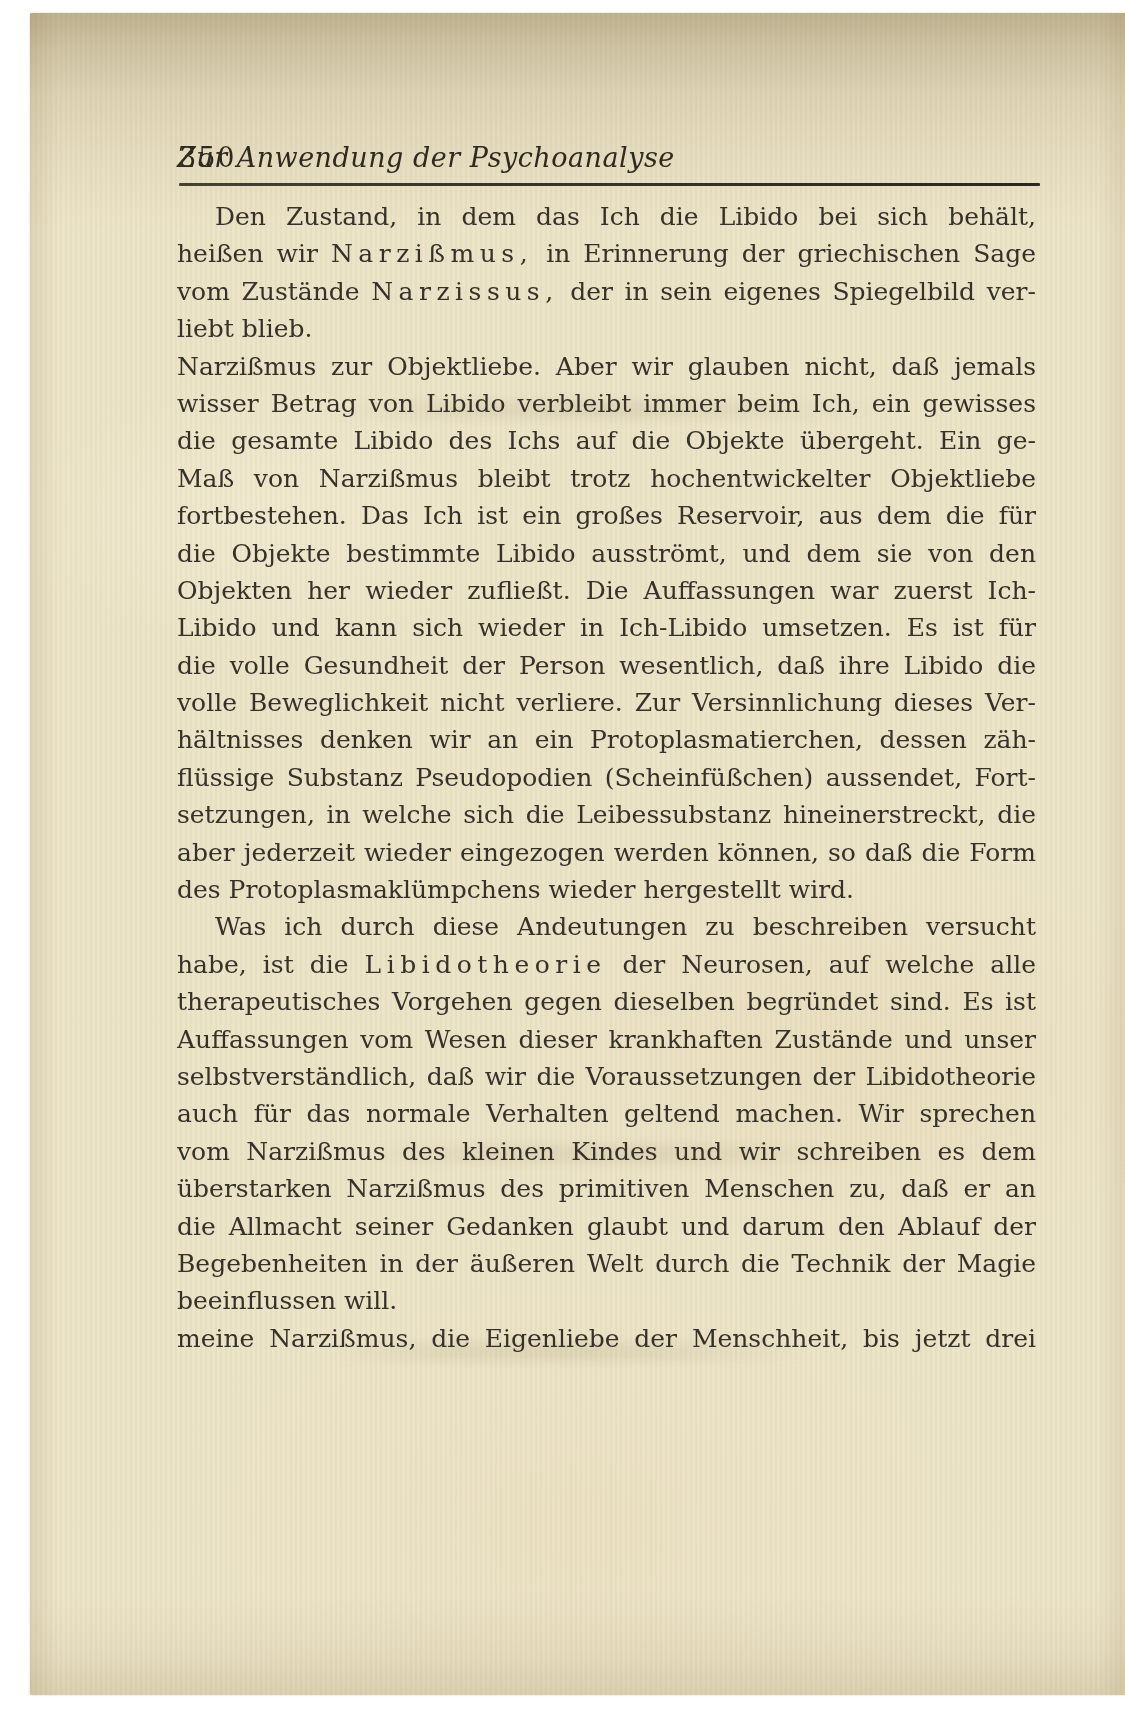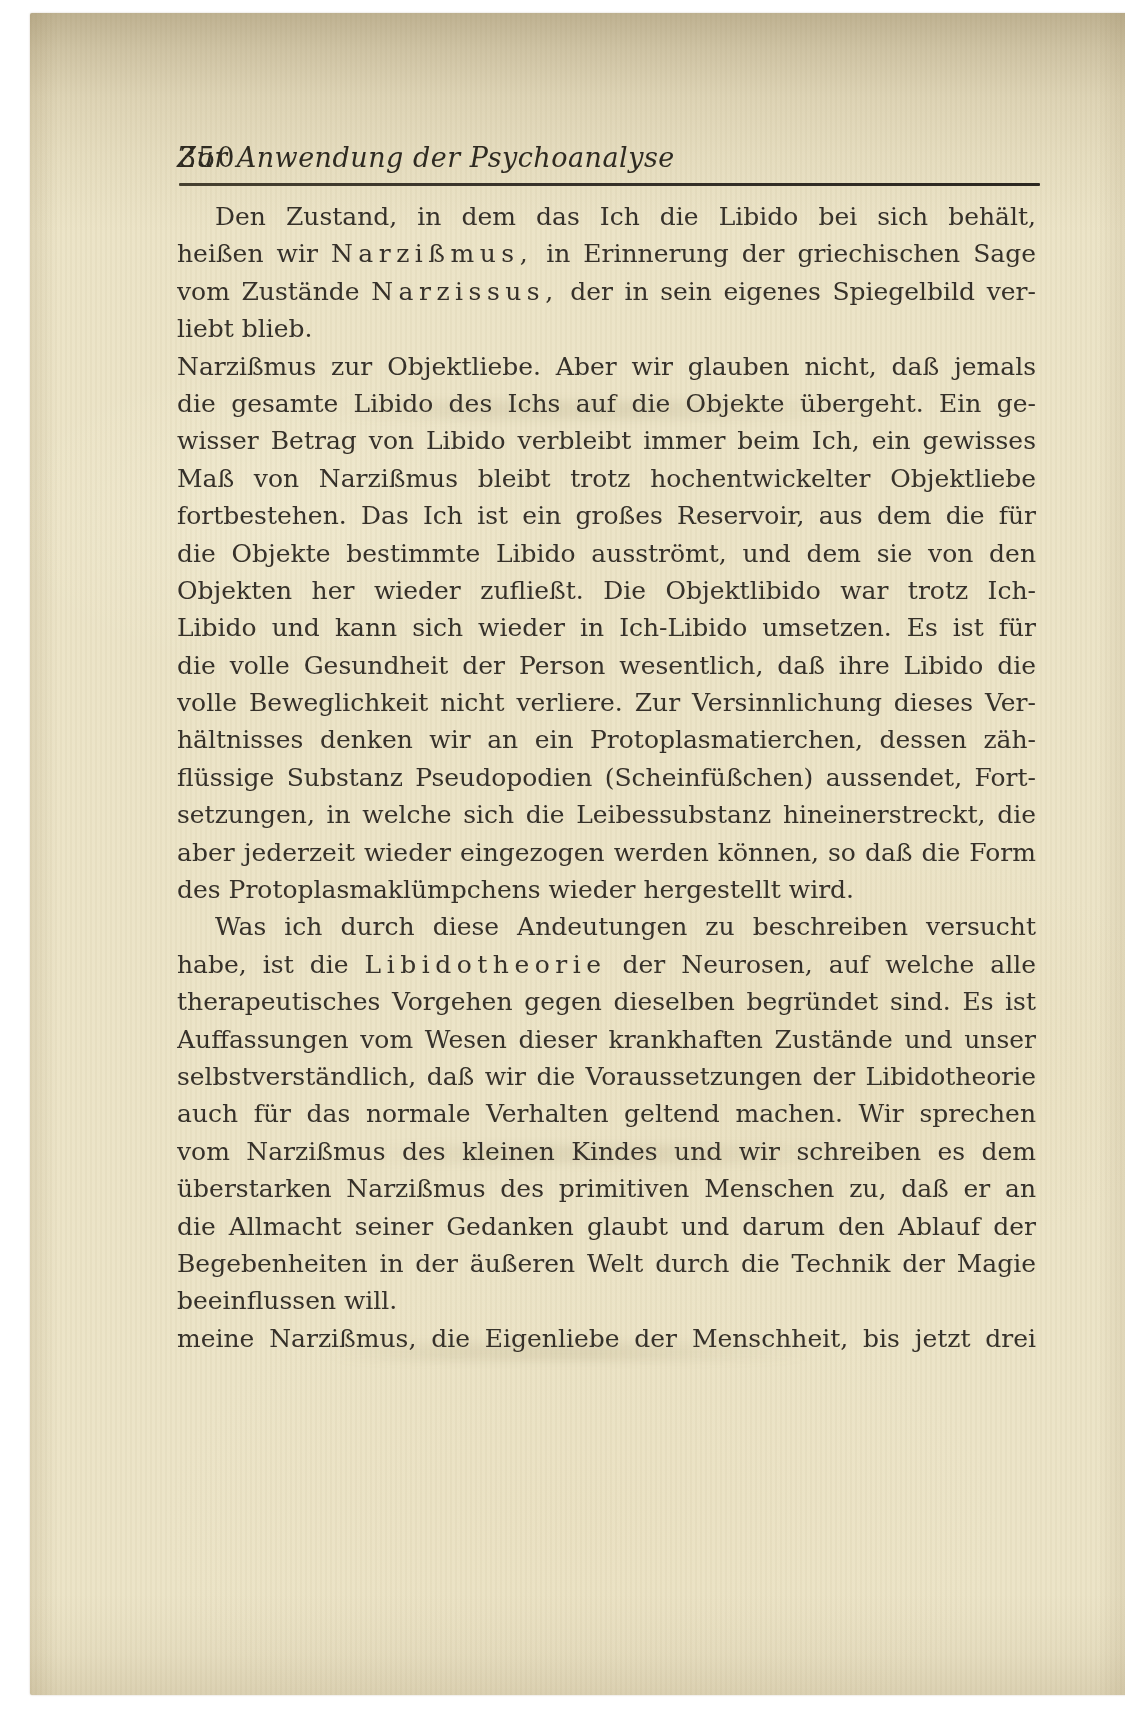--- a/index.html
+++ b/index.html
@@ -148,26 +148,26 @@
 
     <div class="text-block" id="body-text">
         <div>
           <div class="line indent">Den Zustand, in dem das Ich die Libido bei sich behält,</div>
           <div class="line"><span>heißen wir </span><span class="sperr">Narzißmus,</span><span> in Erinnerung der griechischen Sage</span></div>
           <div class="line"><span>vom Zustände </span><span class="sperr">Narzissus,</span><span> der in sein eigenes Spiegelbild ver-</span></div>
           <div class="line flush">liebt blieb.</div>
         </div>
         <div>
           <div class="line">Narzißmus zur Objektliebe. Aber wir glauben nicht, daß jemals</div>
+          <div class="line">wisser Betrag von Libido verbleibt immer beim Ich, ein gewisses</div>
           <div class="line">die gesamte Libido des Ichs auf die Objekte übergeht. Ein ge-</div>
-          <div class="line">wisser Betrag von Libido verbleibt immer beim Ich, ein gewisses</div>
           <div class="line">Maß von Narzißmus bleibt trotz hochentwickelter Objektliebe</div>
           <div class="line">fortbestehen. Das Ich ist ein großes Reservoir, aus dem die für</div>
           <div class="line">die Objekte bestimmte Libido ausströmt, und dem sie von den</div>
-          <div class="line">Objekten her wieder zufließt. Die Objektlibido war trotz Ich-</div>
+          <div class="line">Objekten her wieder zufließt. Die Auffassungen war zuerst Ich-</div>
           <div class="line">Libido und kann sich wieder in Ich-Libido umsetzen. Es ist für</div>
           <div class="line">die volle Gesundheit der Person wesentlich, daß ihre Libido die</div>
           <div class="line">volle Beweglichkeit nicht verliere. Zur Versinnlichung dieses Ver-</div>
           <div class="line">hältnisses denken wir an ein Protoplasmatierchen, dessen zäh-</div>
           <div class="line">flüssige Substanz Pseudopodien (Scheinfüßchen) aussendet, Fort-</div>
           <div class="line">setzungen, in welche sich die Leibessubstanz hineinerstreckt, die</div>
           <div class="line">aber jederzeit wieder eingezogen werden können, so daß die Form</div>
           <div class="line flush">des Protoplasmaklümpchens wieder hergestellt wird.</div>
         </div>
         <div>

